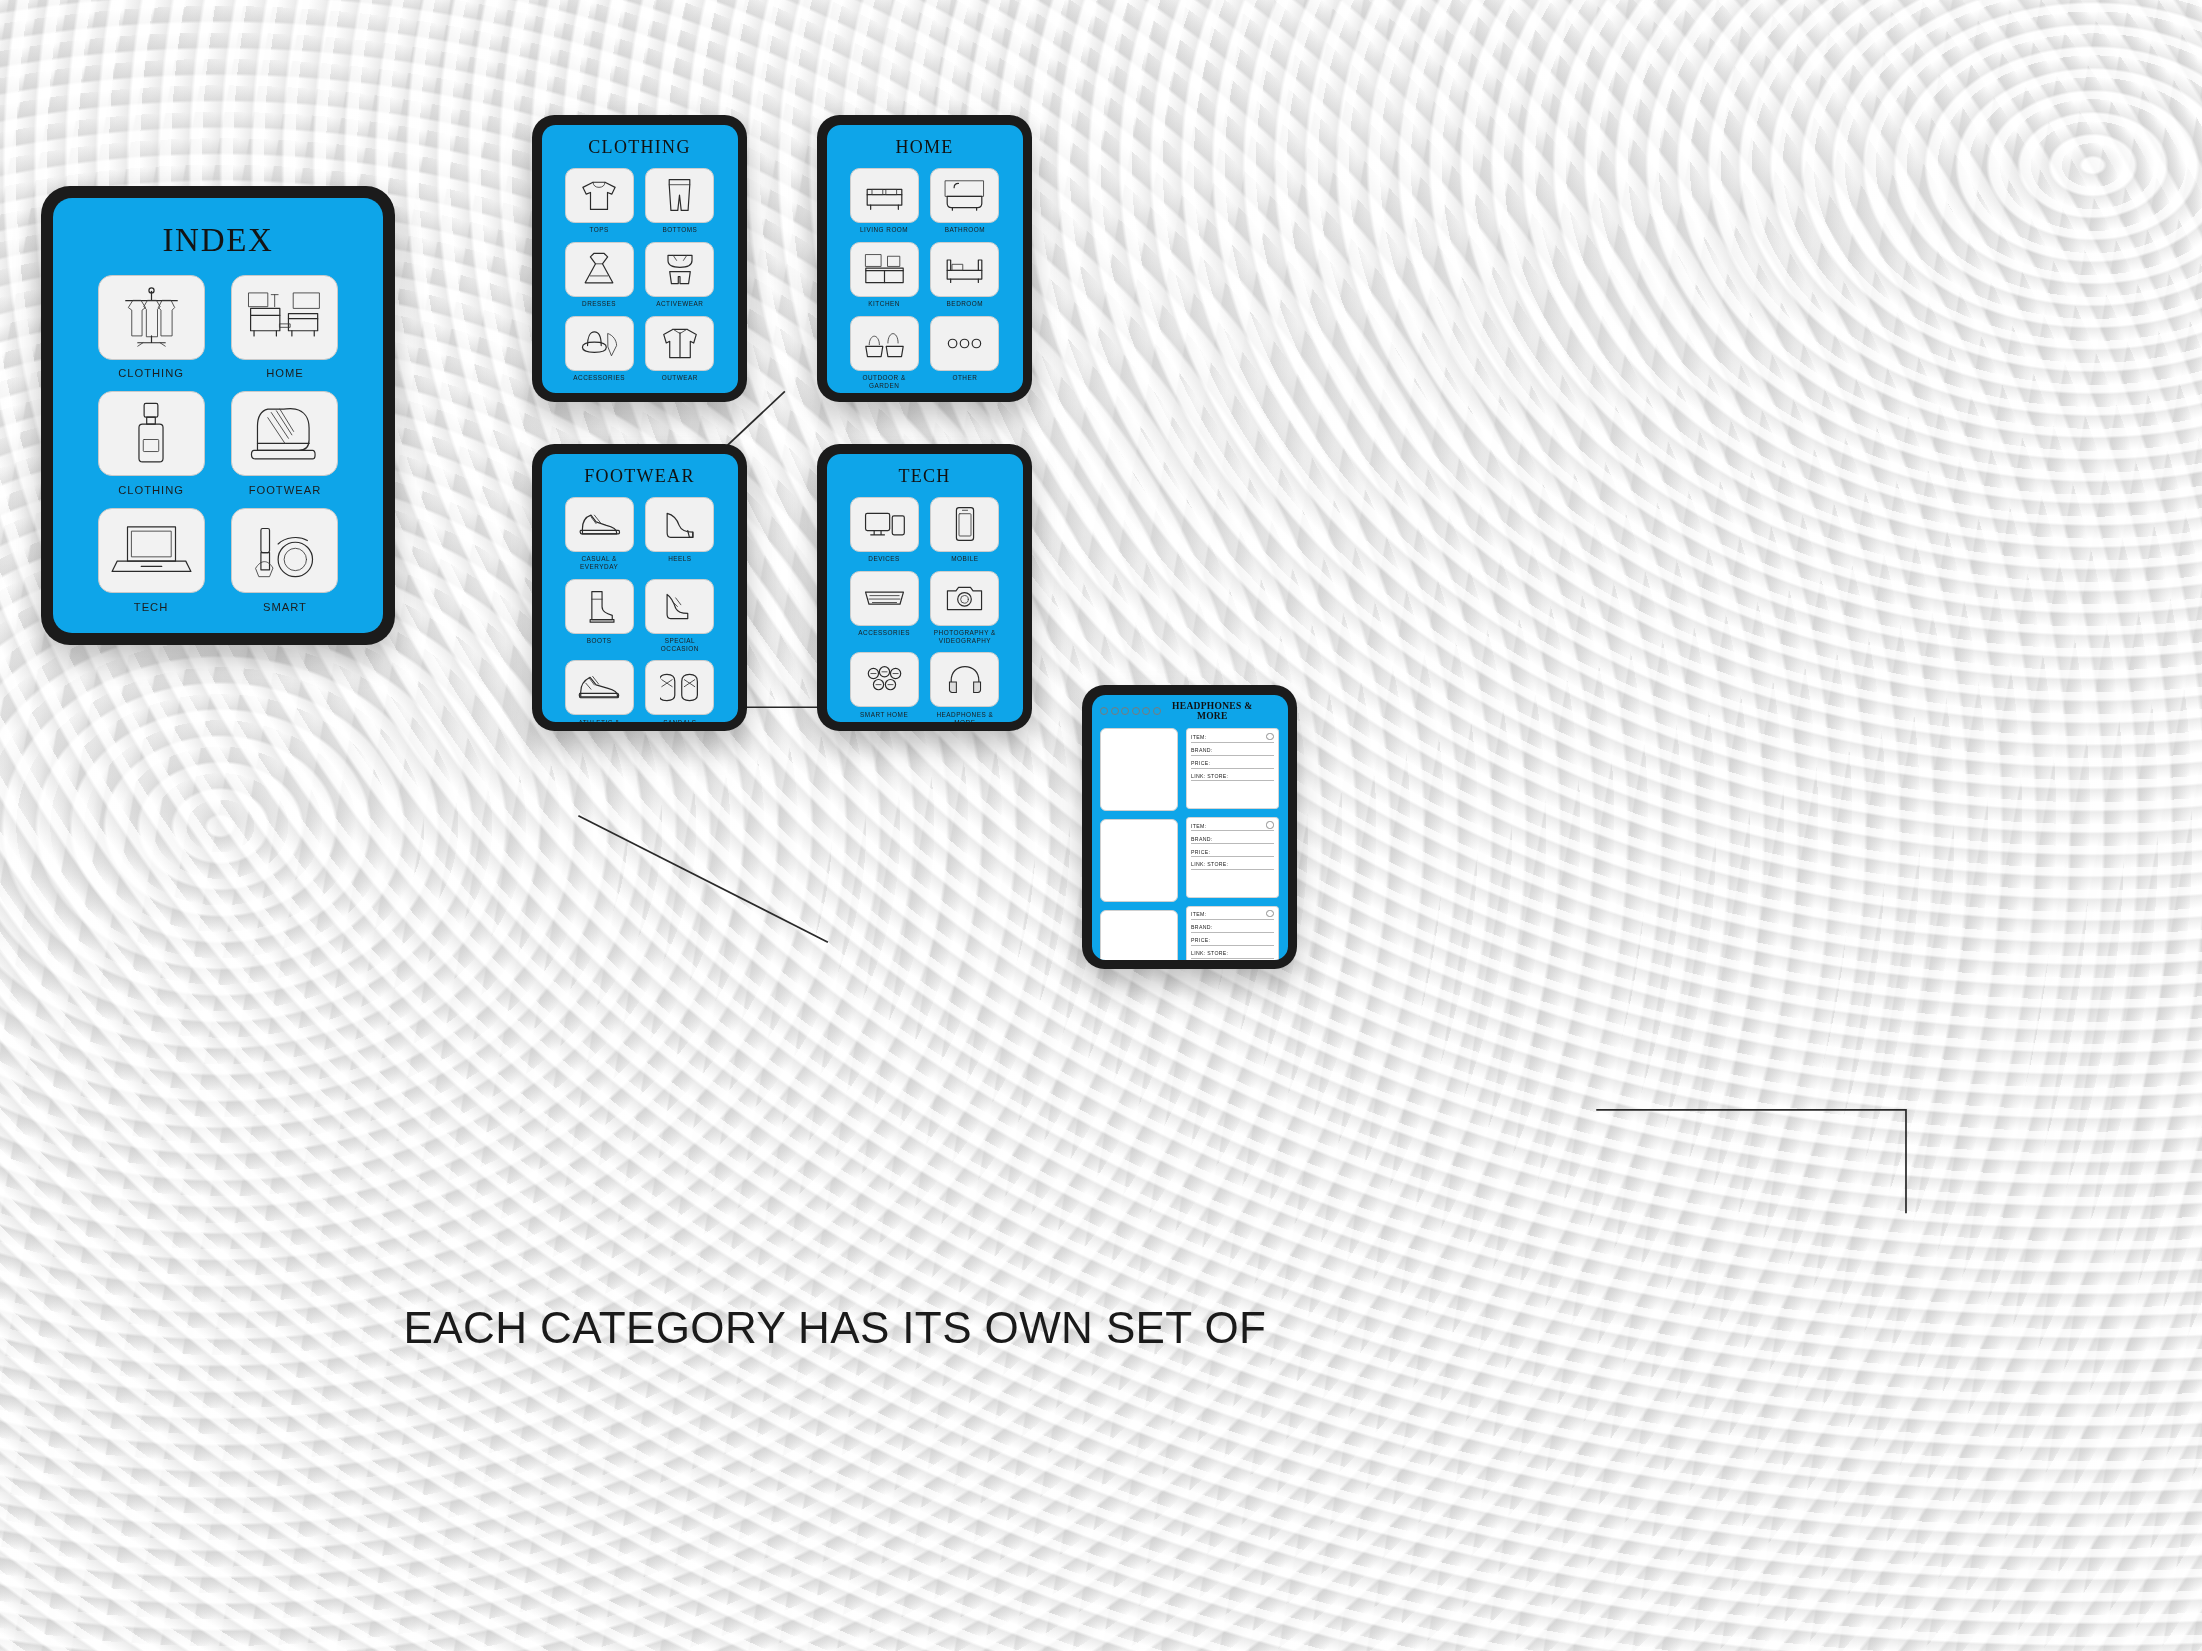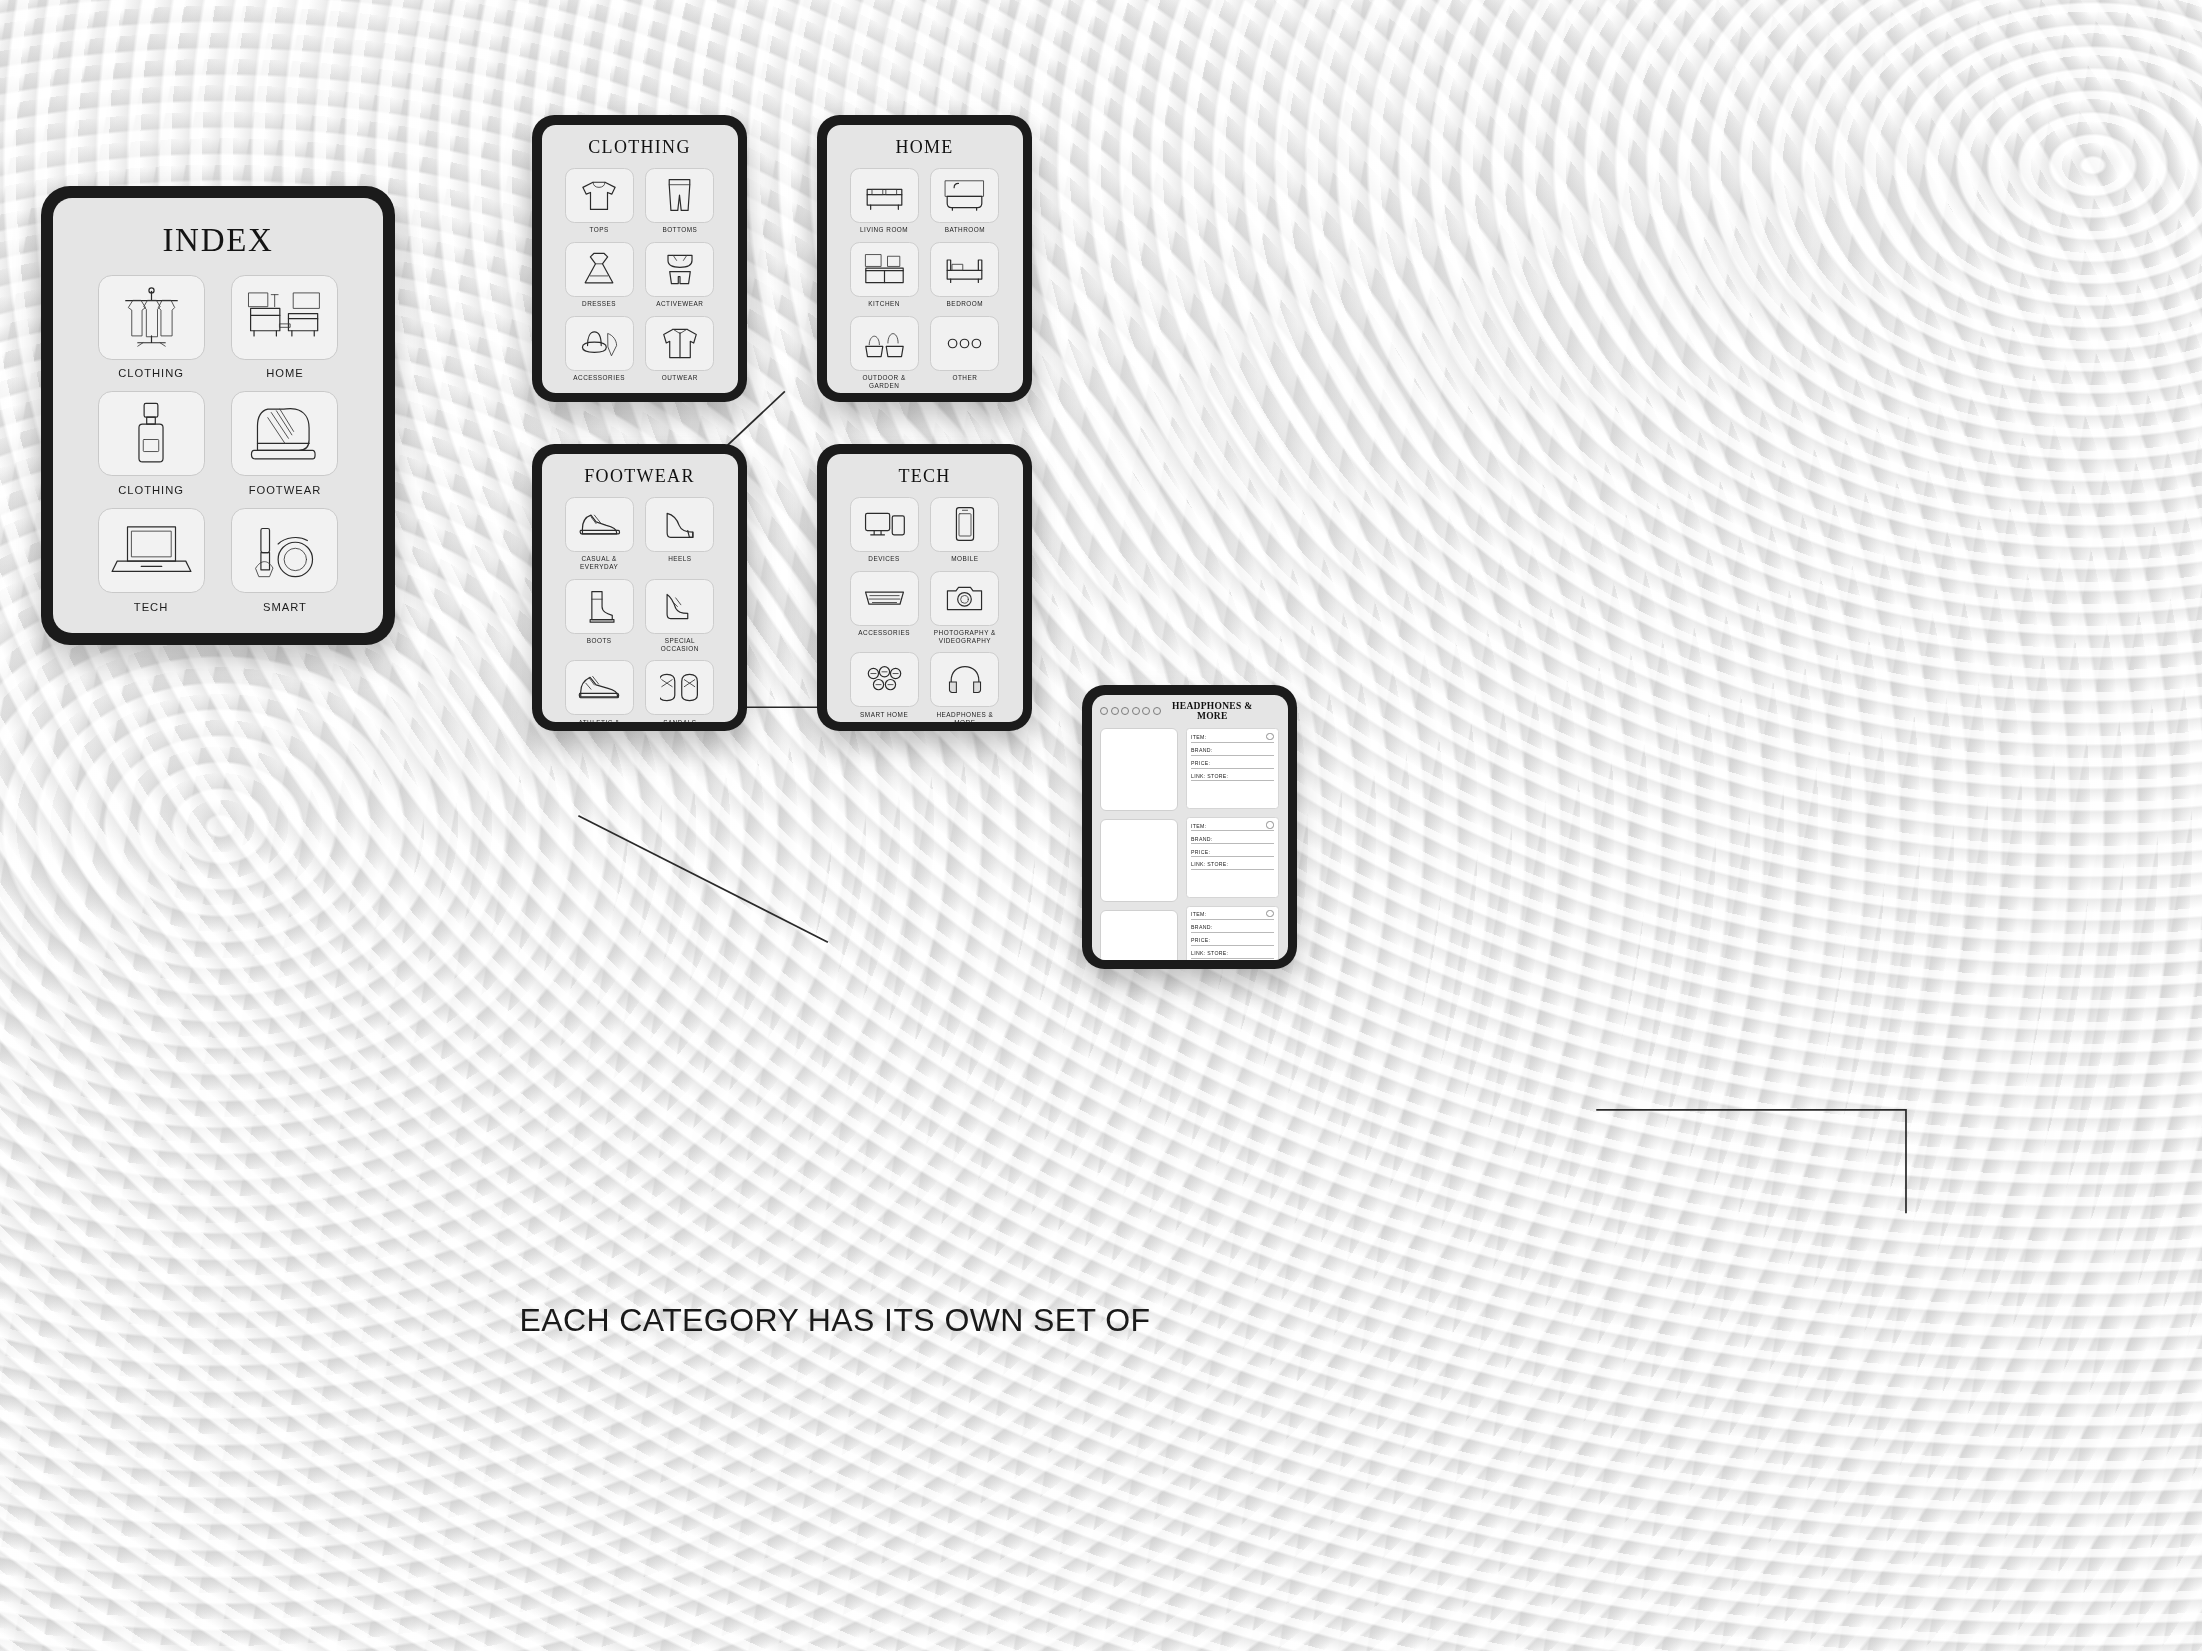--- a/index.html
+++ b/index.html
@@ -21,21 +21,21 @@
     background:
       repeating-radial-gradient(ellipse 1549px 1205px at 10% 50%, rgba(255,255,255,0.9) 0px, rgba(255,255,255,0.9) 12px, rgba(205,205,205,0.55) 15.5px, rgba(255,255,255,0.0) 34px);
   }
   .bg2{
     position:absolute;inset:0;
     background:repeating-radial-gradient(ellipse 2065px 1463px at 95% 10%, rgba(255,255,255,0.75) 0px, rgba(255,255,255,0.75) 10.3px, rgba(200,200,200,0.35) 13.8px, rgba(255,255,255,0) 31px);
   }
 
   
   .tablet{position:absolute;background:#1b1b1b;border-radius:22.4px;box-shadow:0 15.5px 29px rgba(0,0,0,0.22);}
-  .tablet .screen{position:absolute;inset:9.5px;background:#e5e5e5;border-radius:13.8px;overflow:hidden;}
+  .tablet .screen{position:absolute;inset:9.5px;background:#0ea5e9;border-radius:13.8px;overflow:hidden;}
   .tablet.big{border-radius:29px;}
   .tablet.big .screen{inset:12px;border-radius:19px;}
 
   
   #index-tablet{left:41px;top:186px;width:354px;height:459px;}
   .index-title{
     text-align:center;font-family:"Liberation Serif",serif;font-size:33px;letter-spacing:1.7px;
     color:#141414;margin-top:24px;font-weight:400;
   }
   .index-grid{
@@ -84,21 +84,21 @@
   .thumb{width:76px;height:81px;border:0.9px solid #d0d0d0;border-radius:6px;background:#fff;}
   .fields{flex:1;display:flex;flex-direction:column;gap:7.7px;}
   .fieldblock{border:0.9px solid #d5d5d5;border-radius:3.4px;padding:2.6px 4.3px 4.3px 4.3px;background:#fff;height:81px;box-sizing:border-box;}
   .frow{display:flex;align-items:flex-end;justify-content:space-between;border-bottom:0.9px solid #b9b9b9;font-size:5.2px;letter-spacing:0.3px;color:#222;padding-bottom:1.7px;margin-top:4.3px;}
   .frow:first-child{margin-top:0.9px;}
   .circ{width:5.2px;height:5.2px;border:0.9px solid #8e8e8e;border-radius:50%;}
 
   
   .caption{
     position:absolute;left:52px;top:1299px;width:1566px;text-align:center;
-    font-size:32px;letter-spacing:0.4px;color:#1a1a1a;line-height:1.32;
+    font-size:44px;letter-spacing:0.4px;color:#1a1a1a;line-height:1.32;
   }
   .caption div{white-space:nowrap;}
 
   svg{display:block;}
   .ln{fill:none;stroke:#2b2b2b;stroke-width:1.4;stroke-linecap:round;stroke-linejoin:round;}
   .ln2{fill:none;stroke:#3a3a3a;stroke-width:1;stroke-linecap:round;stroke-linejoin:round;}
   .fl{fill:#dcdcdc;stroke:#2b2b2b;stroke-width:1.2;}
 </style>
 </head>
 <body>

